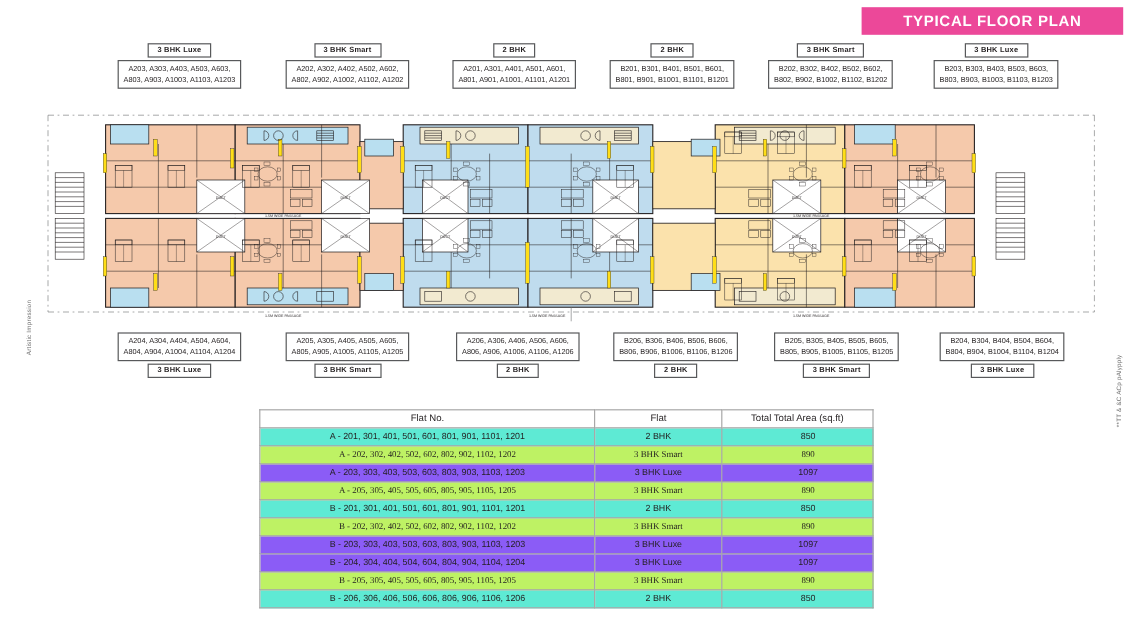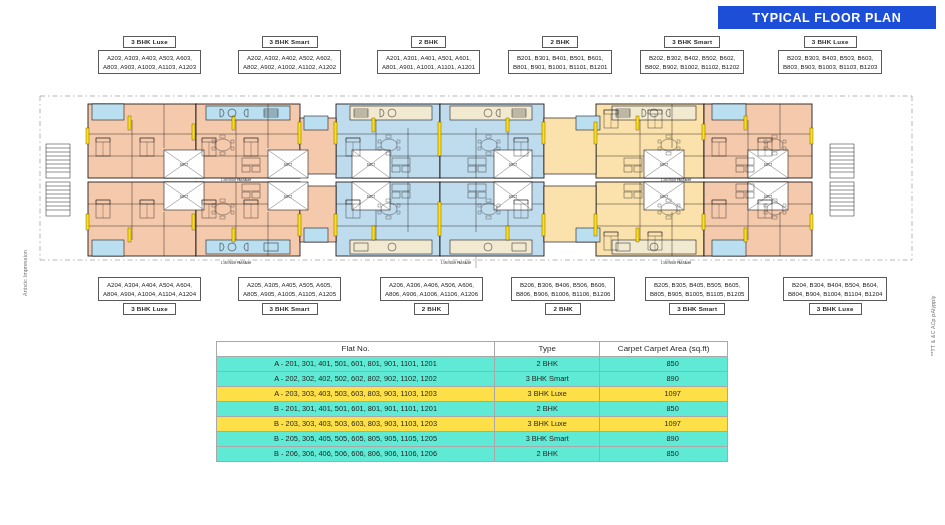--- a/index.html
+++ b/index.html
@@ -16,21 +16,21 @@
     color: #231f20;
   }
 
   
   #title-banner {
     position: absolute;
     left: 718px;
     top: 6px;
     width: 218px;
     height: 23px;
-    background: #1d4ed8;
+    background: #ec4899;
     display: flex;
     align-items: center;
     justify-content: center;
   }
   #title-banner .title-text {
     color: #ffffff;
     font-size: 12.5px;
     font-weight: bold;
     letter-spacing: 0.6px;
   }
@@ -112,22 +112,22 @@
     white-space: nowrap;
   }
   #flat-table thead th {
     background: #ffffff;
     font-size: 8px;
   }
   #flat-table td.c-flat { width: 292px; }
   #flat-table td.c-type { width: 110px; }
   #flat-table td.c-area { width: 110px; padding-left: 20px; }
   .row-2bhk      > td { background: #5eead4; }
-  .row-3bhksmart > td { background: #5eead4; }
-  .row-3bhkluxe  > td { background: #fde047; }
+  .row-3bhksmart > td { background: #bef264; font-family: Liberation Serif, serif; }
+  .row-3bhkluxe  > td { background: #8b5cf6; }
 </style>
 </head>
 <body>
 
 <div id="title-banner">
   <span class="title-text">TYPICAL FLOOR PLAN</span>
 </div>
 
 <div class="vnote" id="artistic-impression">Artistic Impression</div>
 <div class="vnote" id="right-note">**TT &amp; &amp;C ACp pAlypply</div>
@@ -578,50 +578,65 @@
   <g stroke="#6d6e71" stroke-width="0.5" fill="none">
     <line x1="440" y1="168" x2="440" y2="180"></line>
   </g>
 </svg>
 </div>
 
 <table id="flat-table">
   <thead>
     <tr>
       <th>Flat No.</th>
-      <th>Type</th>
-      <th>Carpet Carpet Area (sq.ft)</th>
+      <th>Flat</th>
+      <th>Total Total Area (sq.ft)</th>
     </tr>
   </thead>
   <tbody>
       <tr class="row-2bhk">
         <td class="c-flat">A - 201, 301, 401, 501, 601, 801, 901, 1101, 1201</td>
         <td class="c-type">2 BHK</td>
         <td class="c-area">850</td>
       </tr>
       <tr class="row-3bhksmart">
         <td class="c-flat">A - 202, 302, 402, 502, 602, 802, 902, 1102, 1202</td>
         <td class="c-type">3 BHK Smart</td>
         <td class="c-area">890</td>
       </tr>
       <tr class="row-3bhkluxe">
         <td class="c-flat">A - 203, 303, 403, 503, 603, 803, 903, 1103, 1203</td>
         <td class="c-type">3 BHK Luxe</td>
         <td class="c-area">1097</td>
       </tr>
+      <tr class="row-3bhksmart">
+        <td class="c-flat">A - 205, 305, 405, 505, 605, 805, 905, 1105, 1205</td>
+        <td class="c-type">3 BHK Smart</td>
+        <td class="c-area">890</td>
+      </tr>
       <tr class="row-2bhk">
         <td class="c-flat">B - 201, 301, 401, 501, 601, 801, 901, 1101, 1201</td>
         <td class="c-type">2 BHK</td>
         <td class="c-area">850</td>
       </tr>
+      <tr class="row-3bhksmart">
+        <td class="c-flat">B - 202, 302, 402, 502, 602, 802, 902, 1102, 1202</td>
+        <td class="c-type">3 BHK Smart</td>
+        <td class="c-area">890</td>
+      </tr>
       <tr class="row-3bhkluxe">
         <td class="c-flat">B - 203, 303, 403, 503, 603, 803, 903, 1103, 1203</td>
         <td class="c-type">3 BHK Luxe</td>
         <td class="c-area">1097</td>
       </tr>
+      <tr class="row-3bhkluxe">
+        <td class="c-flat">B - 204, 304, 404, 504, 604, 804, 904, 1104, 1204</td>
+        <td class="c-type">3 BHK Luxe</td>
+        <td class="c-area">1097</td>
+      </tr>
       <tr class="row-3bhksmart">
         <td class="c-flat">B - 205, 305, 405, 505, 605, 805, 905, 1105, 1205</td>
         <td class="c-type">3 BHK Smart</td>
         <td class="c-area">890</td>
       </tr>
       <tr class="row-2bhk">
         <td class="c-flat">B - 206, 306, 406, 506, 606, 806, 906, 1106, 1206</td>
         <td class="c-type">2 BHK</td>
         <td class="c-area">850</td>
       </tr>

